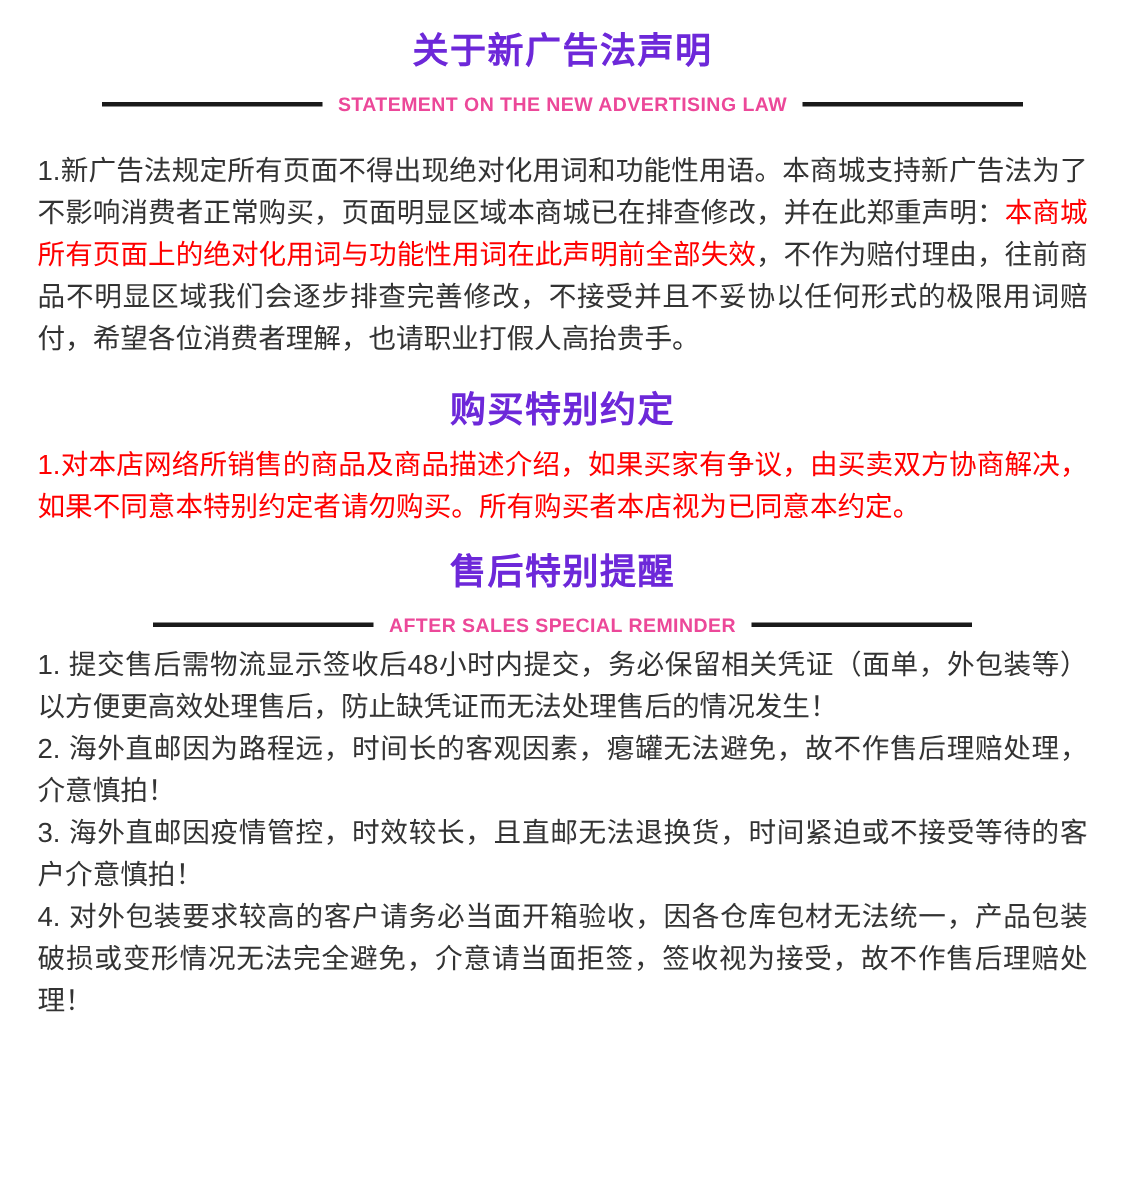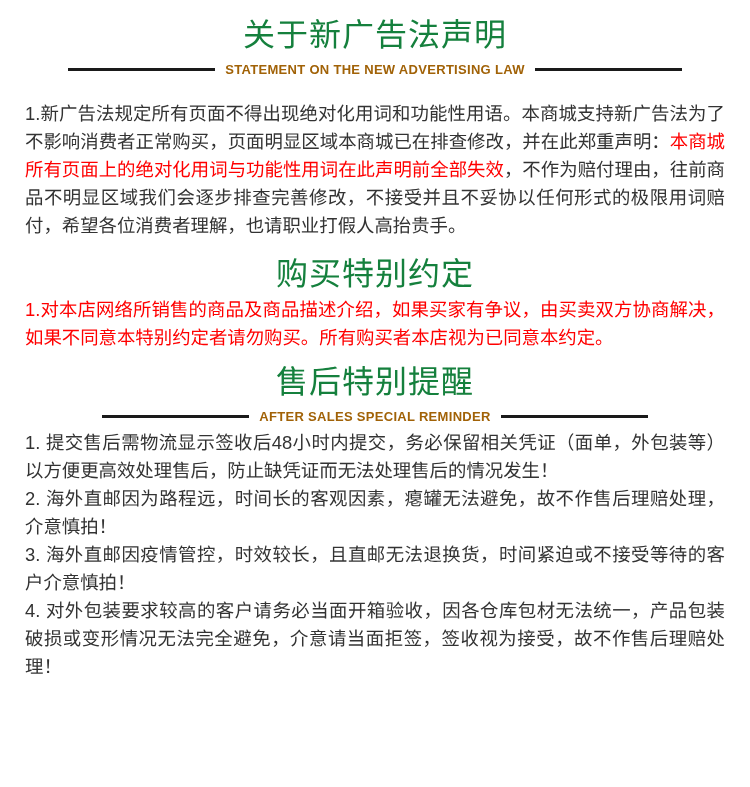--- a/index.html
+++ b/index.html
@@ -11,44 +11,44 @@
     font-family: "Liberation Sans", "DejaVu Sans", sans-serif;
   }
   .page {
     width: 750px;
     height: 787px;
     padding: 15px 25px 0 25px;
   }
   
   .section-header { text-align: center; }
   .section-title {
-    font-size: 32px;
+    font-size: 24px;
     line-height: 40px;
-    font-weight: 400;
-    color: #15803d;
+    font-weight: 700;
+    color: #6d28d9;
     letter-spacing: 1px;
   }
   .subtitle-row {
     margin-top: 5px;
     height: 18px;
     display: flex;
     align-items: center;
     justify-content: center;
     gap: 10px;
   }
   .subline {
     display: inline-block;
     width: 147px;
     height: 3px;
     background: #1a1a1a;
   }
   .section-subtitle {
     font-size: 13px;
     font-weight: 700;
-    color: #a16207;
+    color: #ec4899;
     letter-spacing: 0.3px;
     white-space: nowrap;
   }
   
   .section-body { }
   .doc-section:nth-of-type(1) .section-body { margin-top: 22px; }
   .doc-section:nth-of-type(2) { margin-top: 14px; }
   .doc-section:nth-of-type(2) .section-body { margin-top: 2px; }
   .doc-section:nth-of-type(3) { margin-top: 10px; }
   .doc-section:nth-of-type(3) .section-body { margin-top: 4px; }

